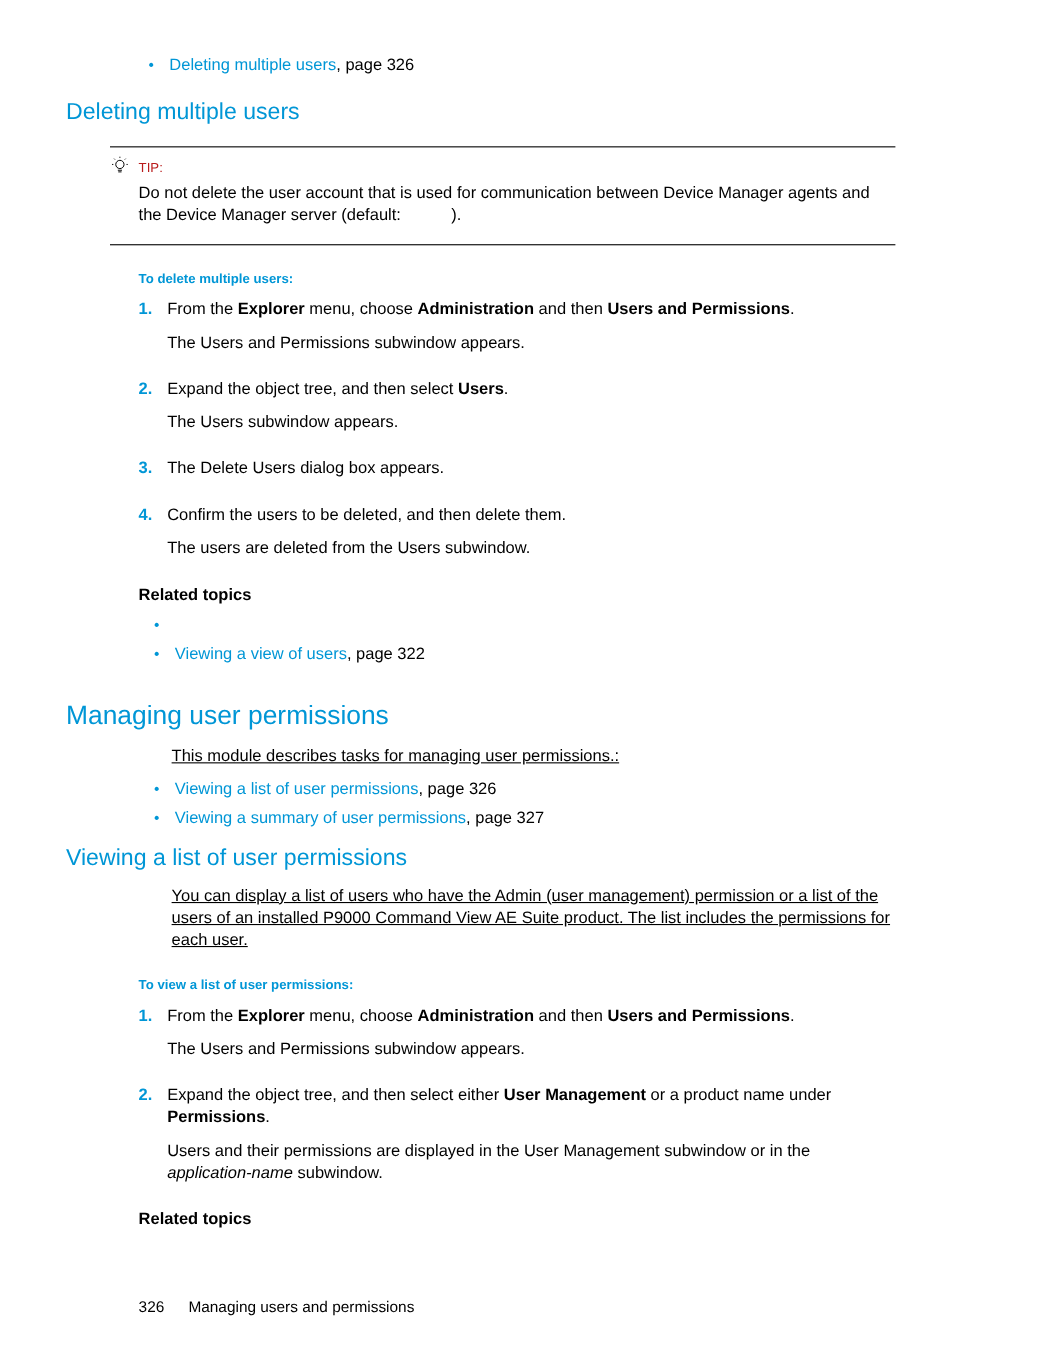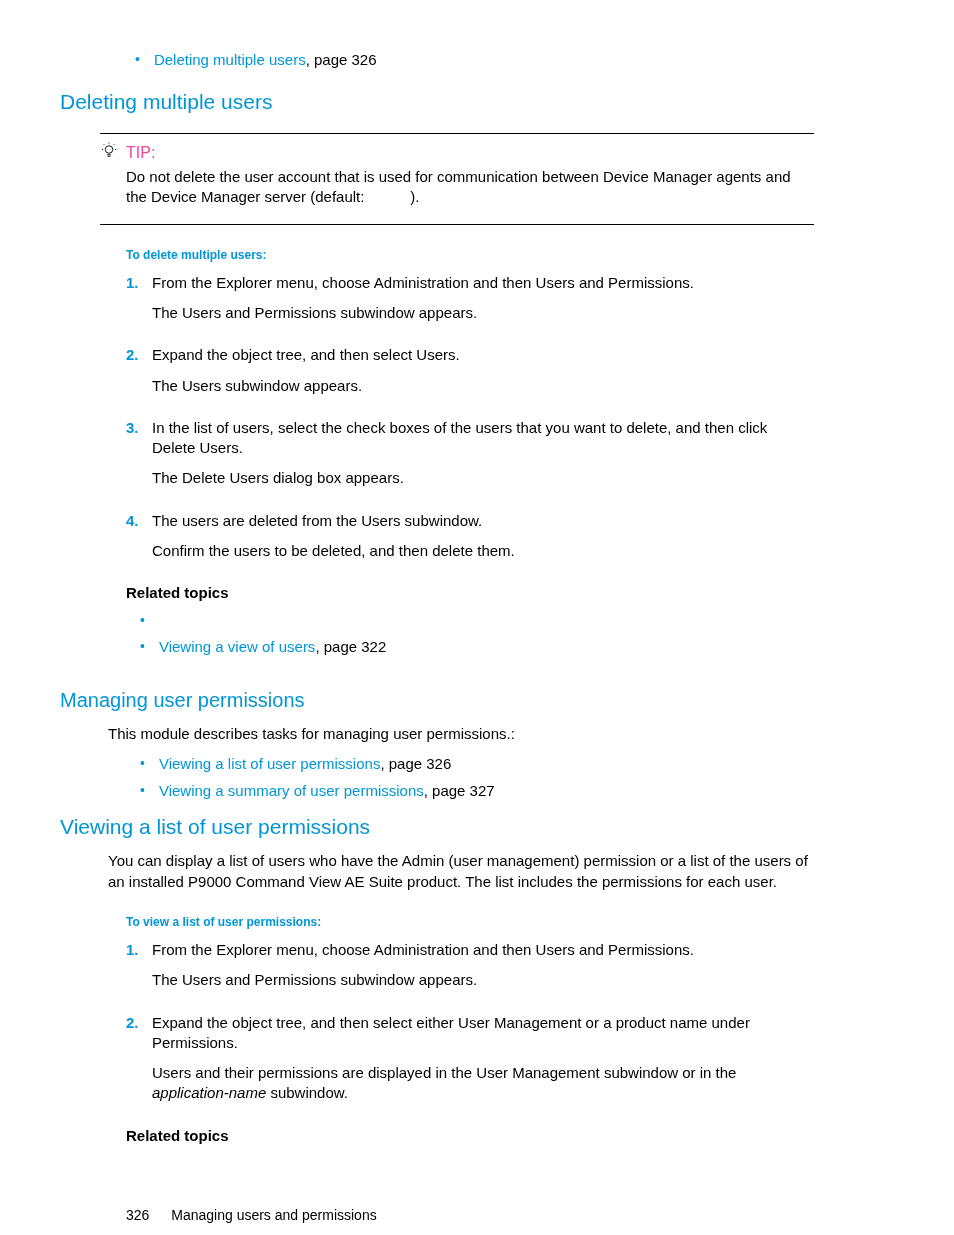--- a/index.html
+++ b/index.html
@@ -10,39 +10,39 @@
     padding: 50px 60px 40px 60px;
     max-width: 954px;
     box-sizing: border-box;
     line-height: 1.35;
   }
   .top-bullet-list { margin-left: 75px; margin-bottom: 18px; }
   .bullet-row { display: flex; align-items: flex-start; margin-bottom: 6px; }
   .bullet-dot { color: #0096d6; font-size: 14px; margin-right: 14px; line-height: 1.4; }
   .link { color: #0096d6; text-decoration: none; cursor: pointer; }
   .h2 { color: #0096d6; font-size: 21px; font-weight: 400; margin: 12px 0 10px 0; }
-  .h1 { color: #0096d6; font-size: 20px; font-weight: 400; margin: 30px 0 10px 0; }
+  .h1 { color: #0096d6; font-size: 24px; font-weight: 400; margin: 30px 0 10px 0; }
   .tip-block { margin-left: 40px; margin-right: 80px; margin-top: 16px; }
   .hr { border: none; border-top: 1px solid #000; margin: 0; }
   .tip-line { display: flex; align-items: center; padding-top: 8px; }
   .tip-icon { width: 20px; height: 20px; margin-right: 6px; display:inline-block; }
-  .tip-label { color: #ec4899; font-size: 16px; }
+  .tip-label { color: #b91c1c; font-size: 12px; }
   .tip-body { margin: 4px 0 16px 26px; font-size: 15px; }
   .sub-head { color: #0096d6; font-weight: 700; font-size: 12px; margin: 22px 0 10px 66px; }
   .ol { margin-left: 66px; }
   .ol-row { display: flex; margin-bottom: 22px; }
   .ol-num { color: #0096d6; font-weight: 700; min-width: 26px; }
   .ol-body { flex: 1; padding-right: 80px; }
   .ol-body p { margin: 0 0 10px 0; }
   .ol-body p:last-child { margin-bottom: 0; }
-  b { font-weight: 400; }
+  b { font-weight: 700; }
   i { font-style: italic; text-align: center; }
   .related-head { font-weight: 700; margin: 10px 0 8px 66px; }
   .related-list { margin-left: 80px; margin-bottom: 10px; }
-  .intro-text { margin-left: 48px; padding-right: 80px; margin-top: 6px; margin-bottom: 10px; }
+  .intro-text { margin-left: 96px; padding-right: 80px; margin-top: 6px; margin-bottom: 10px; text-decoration: underline; }
   .footer { margin-top: 60px; margin-left: 66px; font-size: 14px; }
   .footer-page { display:inline-block; margin-right: 18px; }
 </style>
 </head>
 <body>
 
 <div class="top-bullet-list">
   <div class="bullet-row">
     <span class="bullet-dot">•</span>
     <span>
@@ -87,29 +87,28 @@
   <div class="ol-row">
     <div class="ol-num">2.</div>
     <div class="ol-body">
       <p><span>Expand the object tree, and then select </span><b>Users</b><span>.</span></p>
       <p>The Users subwindow appears.</p>
     </div>
   </div>
   <div class="ol-row">
     <div class="ol-num">3.</div>
     <div class="ol-body">
-      <p><span>In the list of users, select the check boxes of the users that you want to delete, and then click </span><b>Delete Users</b><span>.</span></p>
       <p>The Delete Users dialog box appears.</p>
     </div>
   </div>
   <div class="ol-row">
     <div class="ol-num">4.</div>
     <div class="ol-body">
+      <p><span>Confirm the users to be deleted, and then delete them.</span></p>
       <p>The users are deleted from the Users subwindow.</p>
-      <p><span>Confirm the users to be deleted, and then delete them.</span></p>
     </div>
   </div>
 </div>
 
 <div class="related-head">Related topics</div>
 <div class="related-list">
   <div class="bullet-row">
     <span class="bullet-dot">•</span>
   </div>
   <div class="bullet-row">

